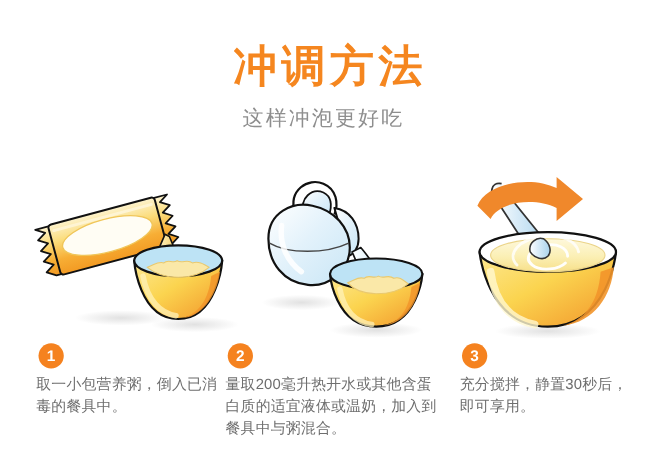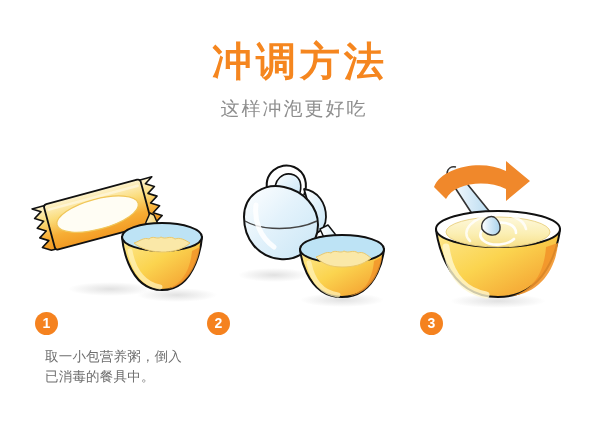--- a/index.html
+++ b/index.html
@@ -90,21 +90,21 @@
     font-size: 14px;
     line-height: 23px;
     text-align: center;
     font-weight: bold;
     margin: 0 0 5px 2px;
   }
   .step-text {
     font-size: 13.5px;
     line-height: 20px;
     color: #6E6E6E;
-    margin: 12px;
+    margin: 0;
     letter-spacing: 0.2px;
   }
 
   svg { display: block; overflow: visible; }
 </style>
 </head>
 <body>
 
 <div id="page">
 
@@ -283,20 +283,22 @@
 
   <div class="steps">
 
     <div class="step step-1">
       <span class="badge">1</span>
       <p class="step-text">取一小包营养粥，倒入已消毒的餐具中。</p>
     </div>
 
     <div class="step step-2">
       <span class="badge">2</span>
+      <p class="step-text">量取200毫升热开水或其他含蛋白质的适宜液体或温奶，加入到餐具中与粥混合。</p>
     </div>
 
     <div class="step step-3">
       <span class="badge">3</span>
+      <p class="step-text">充分搅拌，静置30秒后，即可享用。</p>
     </div>
   </div>
 
 </div>
 
 </body></html>

